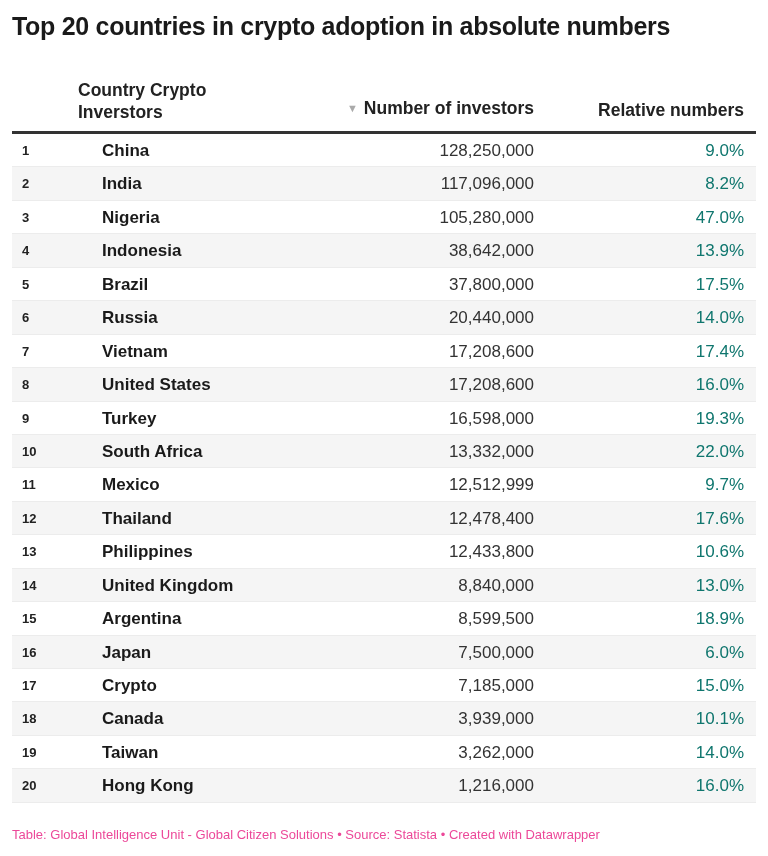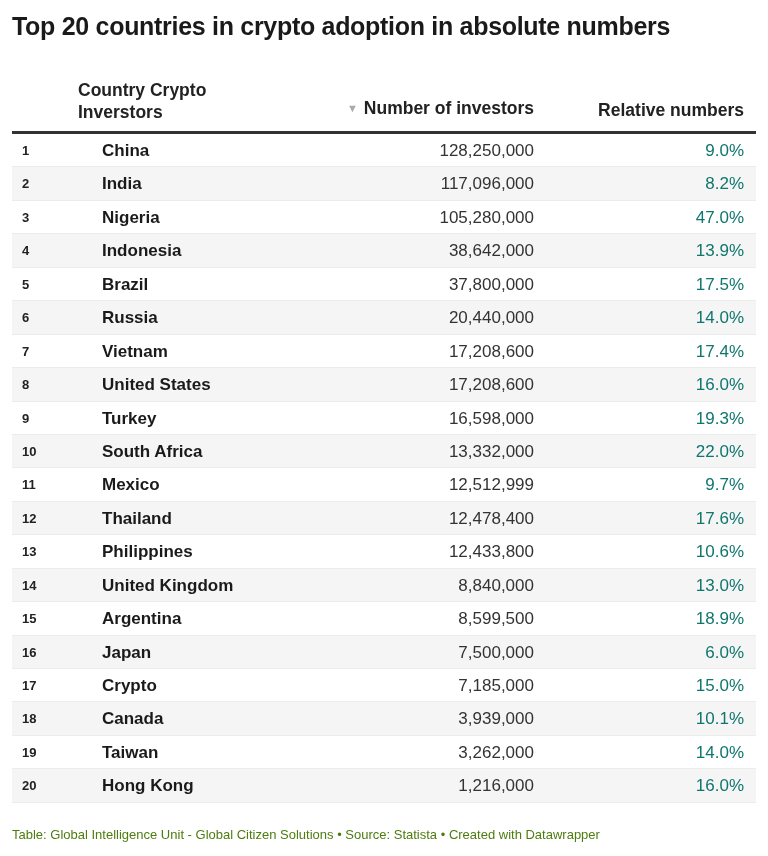--- a/index.html
+++ b/index.html
@@ -46,21 +46,21 @@
     font-size: 17px;
   }
   .row.alt { background: #f5f5f5; }
   .row span { position: absolute; top: 0; line-height: 33px; white-space: nowrap; }
   .c-rank { left: 10px; font-size: 13px; font-weight: bold; color: #222; }
   .c-country { left: 66px; font-weight: bold; color: #1a1a1a; margin-left: 24px; }
   .c-investors { right: 222px; color: #333; }
   .c-relative { right: 12px; color: #0f766e; }
   .footer {
     position: absolute; left: 12px; top: 827px;
-    font-size: 13px; color: #4d7c0f; white-space: nowrap;
+    font-size: 13px; color: #ec4899; white-space: nowrap;
   }
 </style>
 </head>
 <body>
 
 <div class="wrap">
   <div class="title">Top 20 countries in crypto adoption in absolute numbers</div>
 
   <div class="table">
     <div class="thead">

